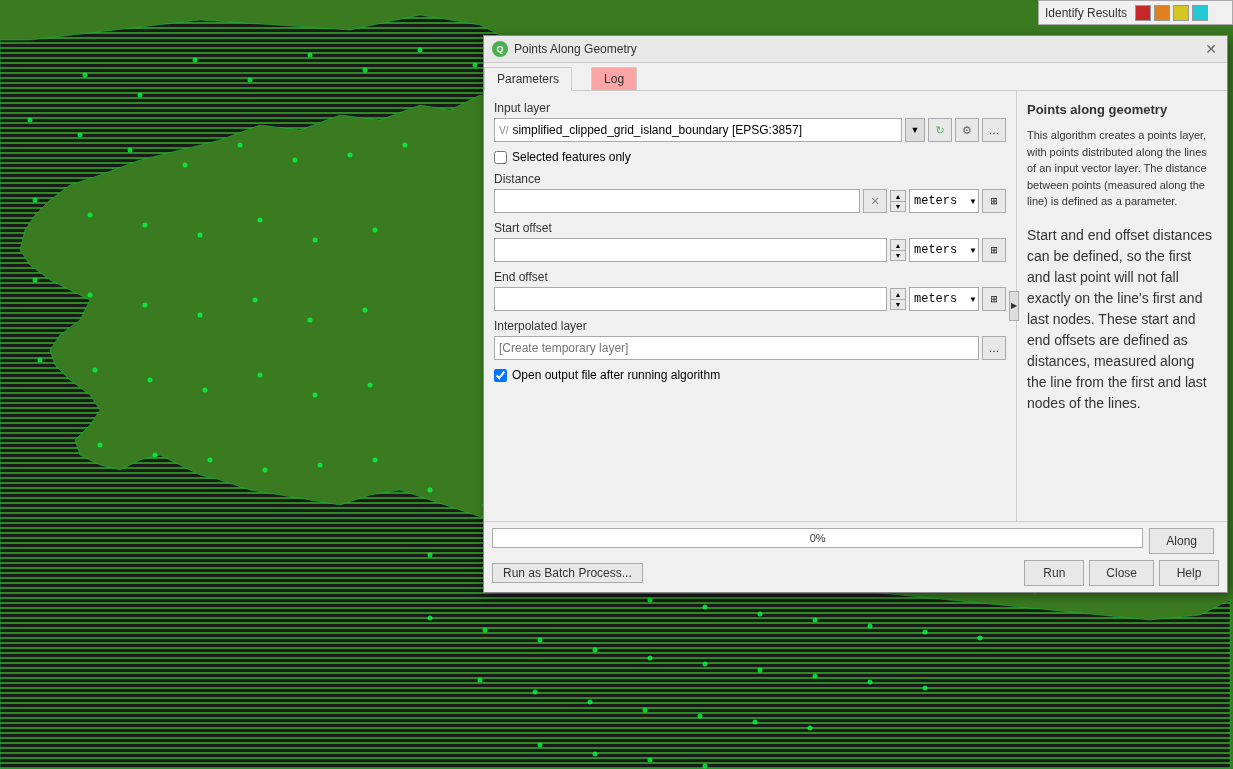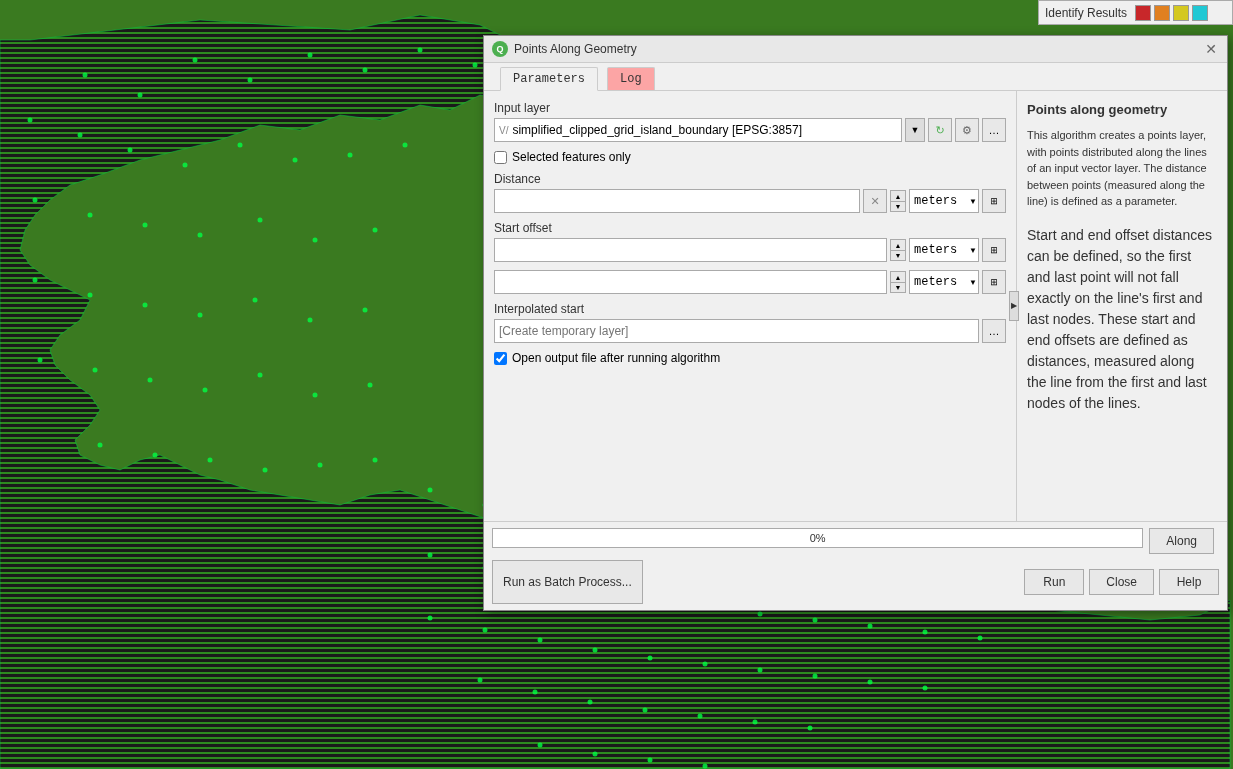--- a/index.html
+++ b/index.html
@@ -110,23 +110,22 @@
       color: #666;
       padding: 0 2px;
       line-height: 1;
     }
 
     
     .tab-bar {
       display: flex;
       background: #f0f0f0;
       border-bottom: 1px solid #ccc;
-      padding: 4px 16px 0;
-      gap: 9px;
-      font-family: Liberation Mono, monospace;
+      padding: 4px 0 0;
+      gap: 19px;
     }
 
     .tab {
       padding: 4px 12px;
       border: 1px solid #ccc;
       border-bottom: none;
       background: #fca5a5;
       cursor: pointer;
       font-size: 12px;
       color: #333;
@@ -339,21 +338,21 @@
       color: #333;
     }
 
     .footer-buttons {
       display: flex;
       justify-content: space-between;
       align-items: center;
     }
 
     .btn-batch {
-      height: 44px;
+      height: 20px;
       padding: 0 10px;
       background: #e8e8e8;
       border: 1px solid #aaa;
       cursor: pointer;
       font-size: 12px;
       color: #333;
     }
 
     .footer-right {
       display: flex;
@@ -591,41 +590,42 @@
               <option>feet</option>
               <option>miles</option>
             </select>
             <span class="unit-arrow">▼</span>
           </div>
           <div class="icon-btn" style="font-size:9px;">⊞</div>
         </div>
       </div>
 
       <div class="field-group">
+        <label class="field-label">End offset</label>
         <div class="field-row">
           <input type="text" class="field-input" style="flex: 1 1 0%;">
           <div class="spinner-group">
             <div class="spinner-btn">▲</div>
             <div class="spinner-btn">▼</div>
           </div>
           <div class="unit-wrap">
             <select class="unit-select">
               <option>meters</option>
               <option>kilometers</option>
               <option>feet</option>
               <option>miles</option>
             </select>
             <span class="unit-arrow">▼</span>
           </div>
           <div class="icon-btn" style="font-size:9px;">⊞</div>
         </div>
       </div>
 
       <div class="field-group">
-        <label class="field-label">Interpolated start</label>
+        <label class="field-label">Interpolated layer</label>
         <div class="interpolated-row">
           <input type="text" class="interpolated-input" placeholder="[Create temporary layer]" style="color: rgb(153, 153, 153);">
           <div class="dots-btn">…</div>
         </div>
       </div>
 
       <div class="checkbox-row">
         <input type="checkbox" id="open-output" checked="" style="">
         <label for="open-output">Open output file after running algorithm</label>
       </div>

